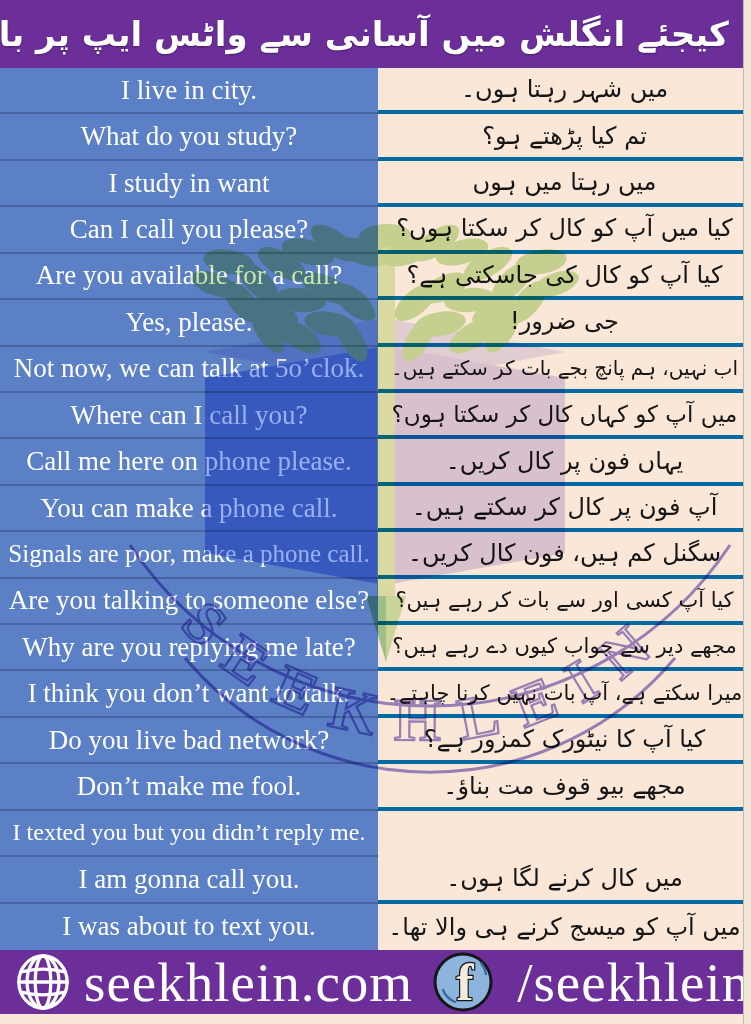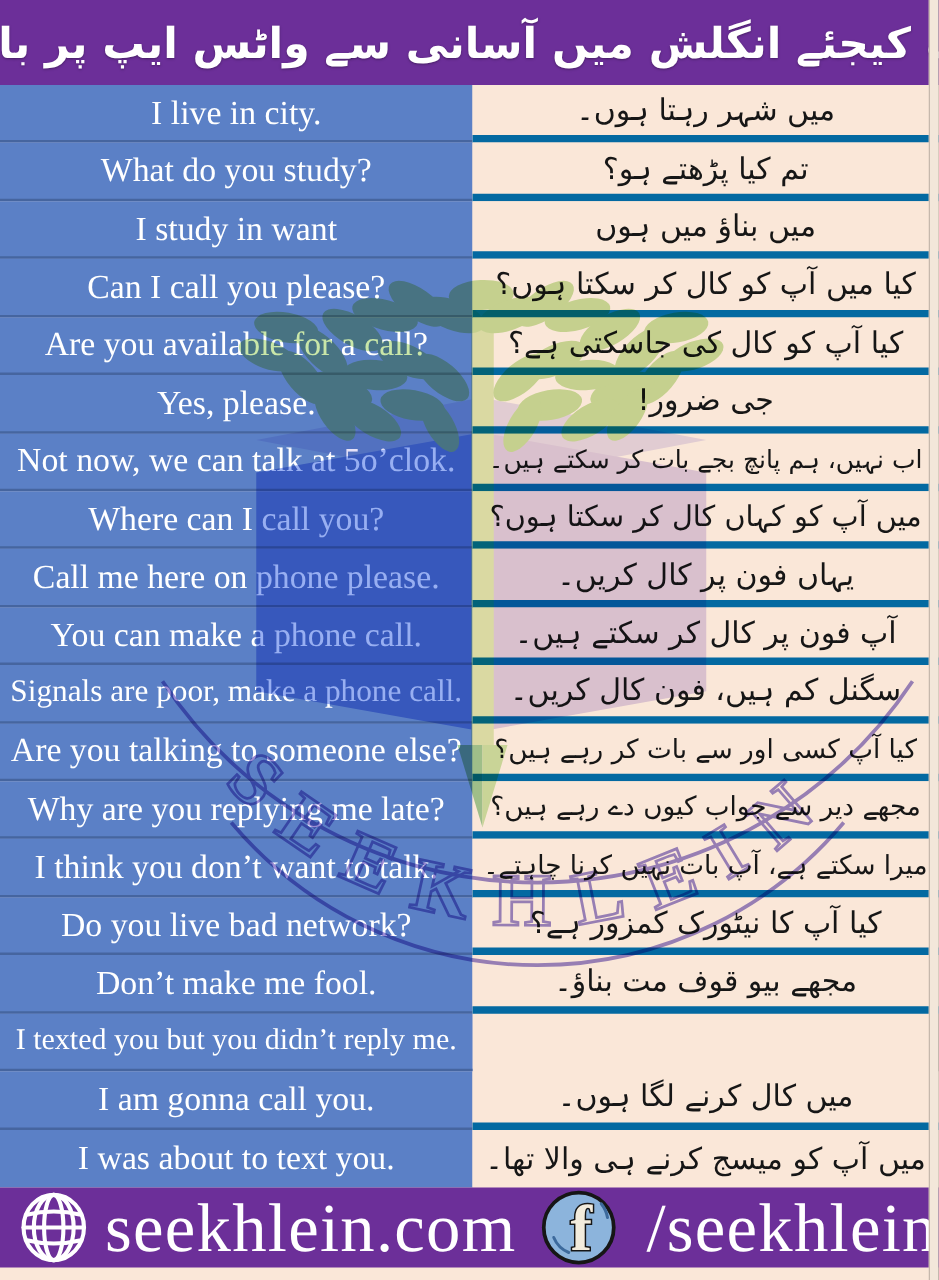--- a/index.html
+++ b/index.html
@@ -44,21 +44,21 @@
   .en{
     width:378px;
     background:var(--english_column_blue,#5B80C6);
     border-bottom:2px solid #46659F;
     color:#fff;font-size:27px;
     padding:0 6px;box-sizing:border-box;
   }
   .ur{
     flex:1;
     background:var(--urdu_column_peach,#FAE7D8);
-    border-bottom:6px solid #0369a1;
+    border-bottom:4px solid #0369a1;
     color:#161616;font-size:24px;
     direction:rtl;
     font-family:"DejaVu Sans",sans-serif;
     padding:0 10px;box-sizing:border-box;
   }
   .row:last-child .en,.row:last-child .ur{border-bottom:none;}
   
   .watermark{
     position:absolute;left:0;top:0;width:751px;height:1024px;
     z-index:1;pointer-events:none;
@@ -99,21 +99,21 @@
       <div class="cell ur fit">
         <span class="txt">تم کیا پڑھتے ہو؟</span>
       </div>
     </div>
 
     <div class="row">
       <div class="cell en fit">
         <span class="txt">I study in want</span>
       </div>
       <div class="cell ur fit">
-        <span class="txt">میں بناؤ میں ہوں</span>
+        <span class="txt">میں رہتا میں ہوں</span>
       </div>
     </div>
 
     <div class="row">
       <div class="cell en fit">
         <span class="txt">Can I call you please?</span>
       </div>
       <div class="cell ur fit">
         <span class="txt">کیا میں آپ کو کال کر سکتا ہوں؟</span>
       </div>

